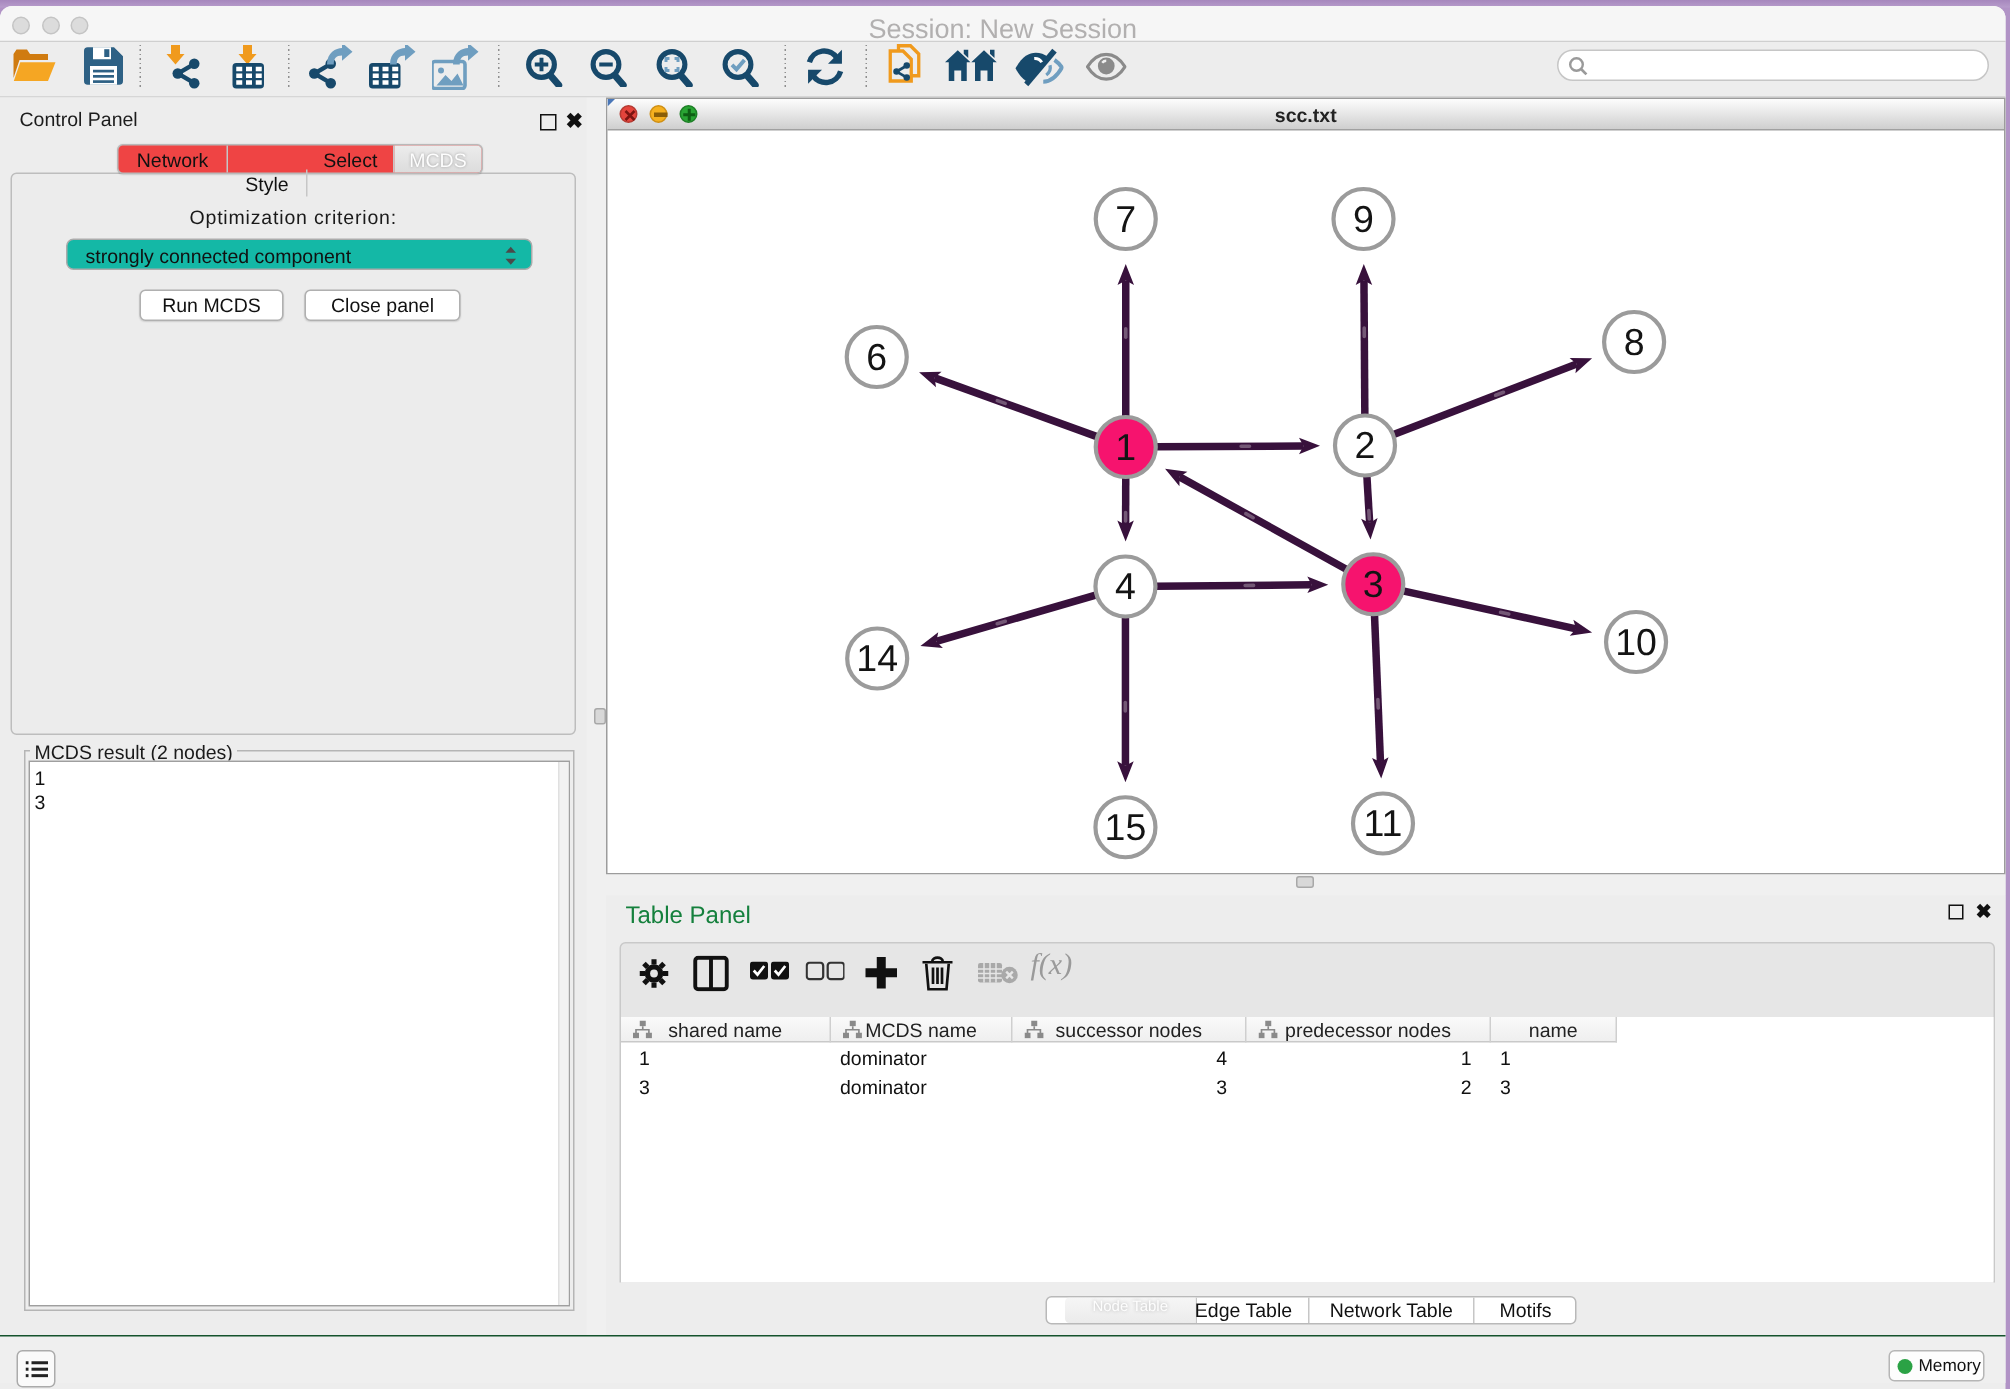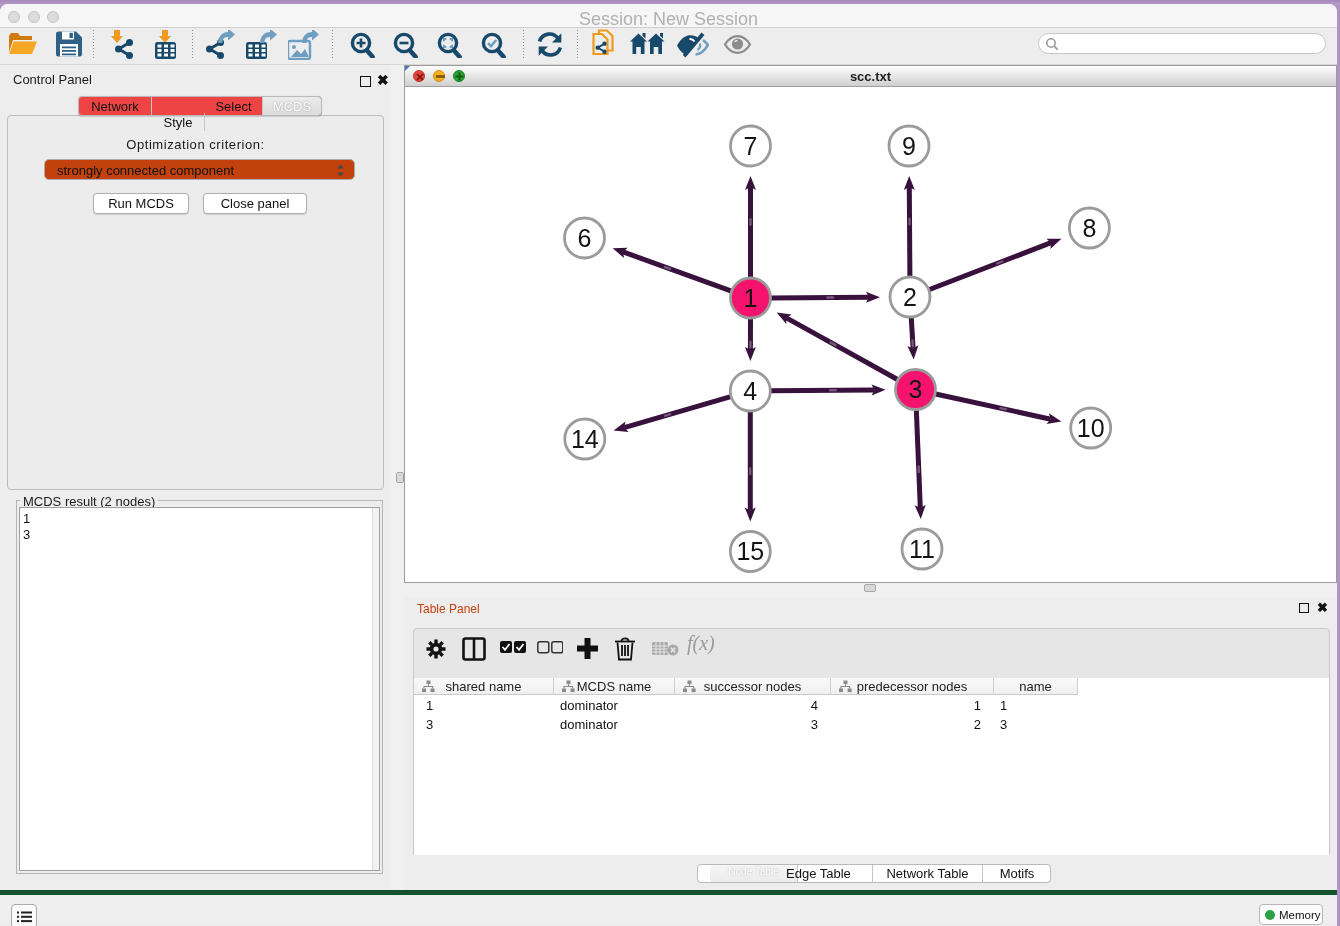--- a/index.html
+++ b/index.html
@@ -175,21 +175,21 @@
  <div class="abs" style="left:7px;top:50px;width:377px;height:375px;border:1px solid #bdbdbd;border-radius:4px;background:#ececec"></div>
 
  <div class="abs" style="left:78px;top:31px;width:244px;height:20px;background:#ef4444;border:1px solid #b9b9b9;border-radius:4px;box-shadow:0 0.5px 1px rgba(0,0,0,.15)">
    <div class="abs" style="left:0;top:0;width:73px;height:18px;border-right:1px solid #c6c6c6;text-align:center;font-size:13px;color:#111;padding-top:2px">Network</div>
    <div class="abs" style="left:73px;top:16px;width:53px;height:18px;border-right:1px solid #c6c6c6;text-align:center;font-size:13px;color:#111;padding-top:2px">Style</div>
    <div class="abs" style="left:126px;top:0;width:58px;height:18px;border-right:1px solid #c6c6c6;text-align:center;font-size:13px;color:#111;padding-top:2px">Select</div>
    <div class="abs" style="left:184px;top:0;width:58px;height:18px;background:linear-gradient(#ececec,#dcdcdc);border-radius:0 3px 3px 0;text-align:center;font-size:13px;color:#fdfdfd;text-shadow:0 0 2px #9a9a9a;padding-top:2px">MCDS</div>
  </div>
  <div class="abs" style="left:0px;top:72px;width:391px;text-align:center;font-size:13px;letter-spacing:0.55px;color:#1a1a1a">Optimization criterion:</div>
 
- <div class="abs" style="left:44px;top:94px;width:311px;height:21px;background:#c2410c;border:1px solid #ababab;border-radius:5px">
+ <div class="abs" style="left:44px;top:94px;width:311px;height:21px;background:#14b8a6;border:1px solid #ababab;border-radius:5px">
    <div class="abs" style="left:12px;top:3px;font-size:13px;color:#111">strongly connected component</div>
    <svg class="abs" style="right:9px;top:4px" width="9" height="13" viewBox="0 0 9 13">
         <path d="M4.5 0.5 L8 4.5 1 4.5z" fill="#4a4a4a"></path>
         <path d="M4.5 12.5 L1 8.5 8 8.5z" fill="#4a4a4a"></path>
       </svg>
  </div>
  <div class="abs" style="left:93px;top:128px;width:96px;height:21px;background:#fff;border:1px solid #b0b0b0;border-radius:4px;text-align:center;font-size:13px;color:#111;padding-top:2px;box-shadow:0 0.5px 1px rgba(0,0,0,.12)">Run MCDS</div>
  <div class="abs" style="left:203px;top:128px;width:104px;height:21px;background:#fff;border:1px solid #b0b0b0;border-radius:4px;text-align:center;font-size:13px;color:#111;padding-top:2px;box-shadow:0 0.5px 1px rgba(0,0,0,.12)">Close panel</div>
 
  <div class="abs" style="left:16px;top:435px;width:367px;height:374px;border:1px solid #b5b5b5"></div>
@@ -284,21 +284,21 @@
     <circle cx="345.3" cy="465.5" r="20" fill="#ffffff" stroke="#9b9b9b" stroke-width="2.8"></circle>
     <text x="345.3" y="474.0" text-anchor="middle" font-size="25" fill="#141414">15</text>
     <circle cx="517.0" cy="463.0" r="20" fill="#ffffff" stroke="#9b9b9b" stroke-width="2.8"></circle>
     <text x="517.0" y="471.5" text-anchor="middle" font-size="25" fill="#141414">11</text>
   </svg>
 
 <div class="abs" style="left:404px;top:583px;width:933px;height:14px;background:#f0f0f0"></div>
 <div class="abs" style="left:864px;top:584px;width:12px;height:8px;background:#d8d8d8;border:1px solid #a8a8a8;border-radius:2px"></div>
 
 <div class="abs" style="left:404px;top:597px;width:933px;height:293px;background:#ededed">
- <div class="abs" style="left:13px;top:5px;font-size:12px;color:#c2410c">Table Panel</div>
+ <div class="abs" style="left:13px;top:5px;font-size:16px;color:#15803d">Table Panel</div>
  <div class="abs" style="left:895px;top:6px;width:10px;height:10px;border:1.6px solid #111"></div>
  <div class="abs" style="left:913px;top:3px;font-size:13px;font-weight:bold;color:#111">✖</div>
 
  <div class="abs" style="left:9px;top:31px;width:917px;height:227px;background:#e6e6e6;border:1px solid #c9c9c9;border-radius:4px 4px 0 0">
 
    <svg class="abs" style="left:11px;top:9px" width="22" height="22" viewBox="0 0 22 22">
         <g fill="#111">
           <circle cx="11" cy="11" r="6.2"></circle>
           <g stroke="#111" stroke-width="3.4">
      <path d="M11 1.5 V5 M11 17 V20.5 M1.5 11 H5 M17 11 H20.5 M4.3 4.3 L6.8 6.8 M15.2 15.2 L17.7 17.7 M17.7 4.3 L15.2 6.8 M6.8 15.2 L4.3 17.7"></path>
@@ -400,27 +400,27 @@
      <div class="abs" style="left:12px;top:39px;font-size:13px;color:#111">3</div>
      <div class="abs" style="left:146px;top:39px;font-size:13px;color:#111">dominator</div>
      <div class="abs" style="left:261px;top:39px;width:143px;text-align:right;font-size:13px;color:#111">3</div>
      <div class="abs" style="left:417px;top:39px;width:150px;text-align:right;font-size:13px;color:#111">2</div>
      <div class="abs" style="left:586px;top:39px;font-size:13px;color:#111">3</div>
    </div>
  </div>
 
  <div class="abs" style="left:293px;top:267px;width:354px;height:19px;background:#fff;border:1px solid #b9b9b9;border-radius:4px">
    <div class="abs" style="left:12px;top:0;width:88px;height:17px;border-right:1px solid #c6c6c6;text-align:center;font-size:10px;color:#fdfdfd;text-shadow:0 0 2.5px #b5b5b5;padding-top:1px;background:linear-gradient(#f6f6f6,#ebebeb);border-radius:3px 0 0 3px">Node Table</div>
-   <div class="abs" style="left:88px;top:0;width:87px;height:17px;border-right:1px solid #c6c6c6;text-align:left;font-size:13px;color:#111;padding-top:1px">Edge Table</div>
+   <div class="abs" style="left:88px;top:0;width:87px;height:17px;border-right:1px solid #c6c6c6;text-align:center;font-size:13px;color:#111;padding-top:1px">Edge Table</div>
    <div class="abs" style="left:175px;top:0;width:110px;height:17px;border-right:1px solid #c6c6c6;text-align:center;font-size:13px;color:#111;padding-top:1px">Network Table</div>
    <div class="abs" style="left:285px;top:0;width:68px;height:17px;text-align:center;font-size:13px;color:#111;padding-top:1px">Motifs</div>
  </div>
 </div>
 
-<div class="abs" style="left:0;top:890px;width:1337px;height:32px;background:#efefef;border-top:5px solid #14532d">
+<div class="abs" style="left:0;top:890px;width:1337px;height:32px;background:#efefef;border-top:1px solid #14532d">
  <div class="abs" style="left:11px;top:9px;width:26px;height:25px;background:#fafafa;border:1px solid #ababab;border-radius:4px">
   <svg class="abs" style="left:5px;top:6px" width="15" height="12" viewBox="0 0 15 12">
         <g fill="#222">
           <rect x="0" y="0.5" width="2" height="2"></rect>
           <rect x="0" y="4.8" width="2" height="2"></rect>
           <rect x="0" y="9.1" width="2" height="2"></rect>
           <rect x="4" y="0.5" width="11" height="2"></rect>
           <rect x="4" y="4.8" width="11" height="2"></rect>
           <rect x="4" y="9.1" width="11" height="2"></rect>
         </g>

